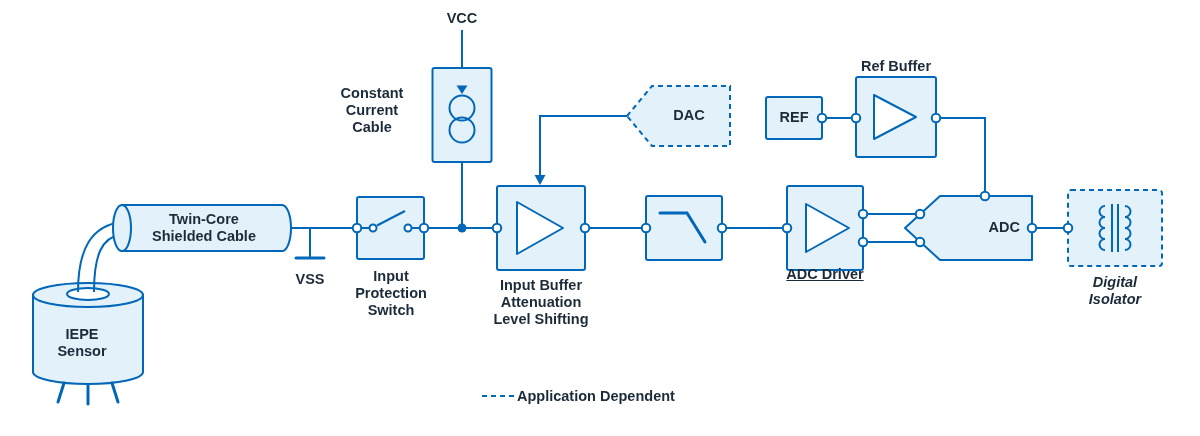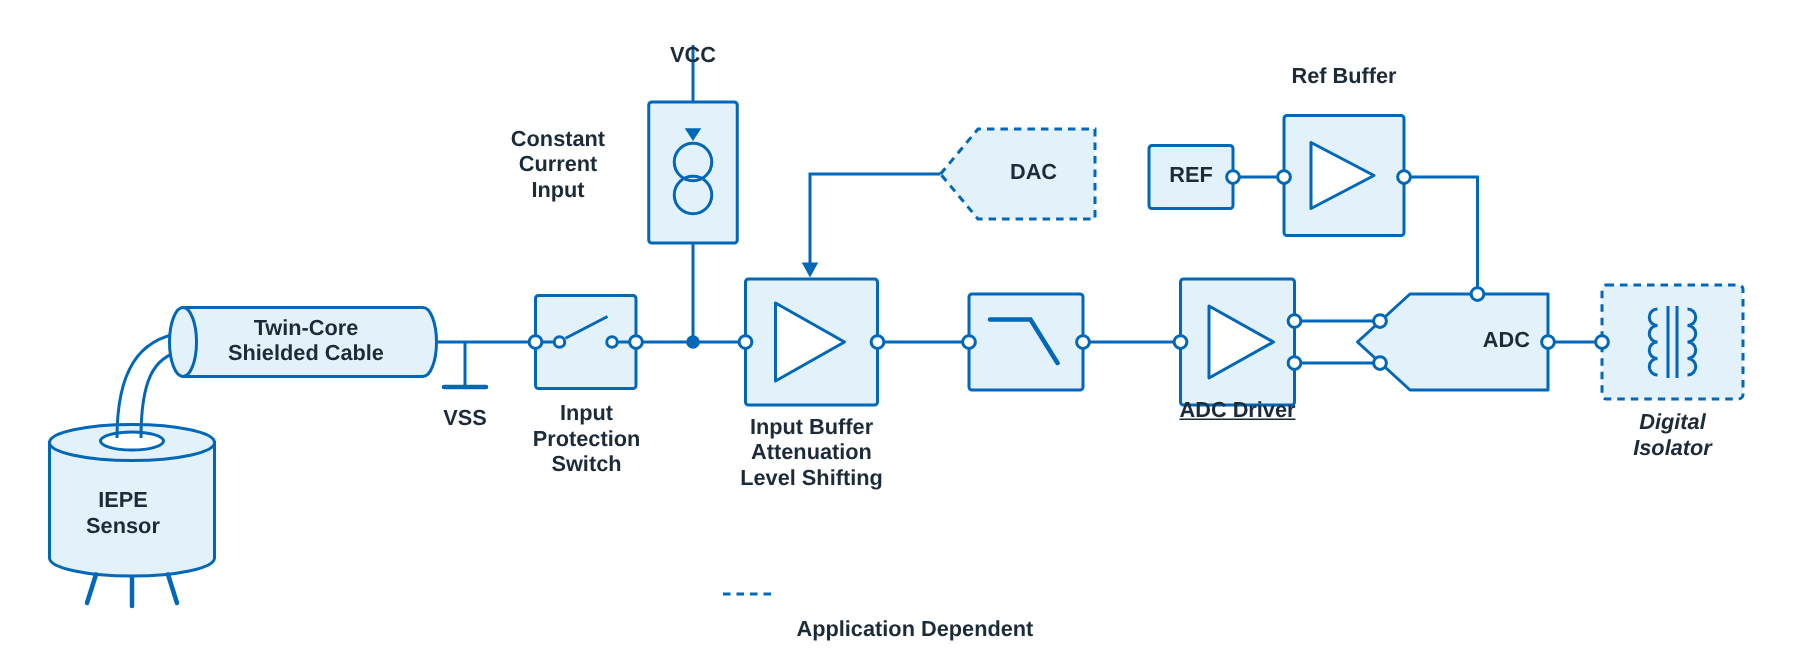--- a/index.html
+++ b/index.html
@@ -146,37 +146,37 @@
       <circle class="dot" cx="1032" cy="228" r="4.25"></circle>
       <circle class="dot" cx="1068" cy="228" r="4.25"></circle>
       <circle class="dot" cx="822" cy="118" r="4.25"></circle>
       <circle class="dot" cx="856" cy="118" r="4.25"></circle>
       <circle class="dot" cx="936" cy="118" r="4.25"></circle>
     </g>
 
     <path class="st dash" d="M482,396 H517"></path>
   </svg>
 
-  <div class="lbl" style="left:427px;top:10px;width:70px;margin-top:19px;">VCC</div>
+  <div class="lbl" style="left:427px;top:10px;width:70px;">VCC</div>
   <div class="lbl" style="left:318px;top:85px;width:108px;">Constant
 Current
-Input</div>
+Cable</div>
   <div class="lbl" style="left:130px;top:211px;width:148px;">Twin-Core
 Shielded Cable</div>
   <div class="lbl" style="left:283px;top:271px;width:54px;">VSS</div>
   <div class="lbl" style="left:32px;top:326px;width:100px;">IEPE
 Sensor</div>
   <div class="lbl" style="left:344px;top:268px;width:94px;">Input
 Protection
 Switch</div>
   <div class="lbl" style="left:479px;top:277px;width:124px;">Input Buffer
 Attenuation
 Level Shifting</div>
   <div class="lbl" style="left:648px;top:107px;width:82px;">DAC</div>
   <div class="lbl" style="left:763px;top:266px;width:124px;text-decoration:underline;">ADC Driver</div>
   <div class="lbl" style="left:766px;top:109px;width:56px;">REF</div>
-  <div class="lbl" style="left:846px;top:43px;width:100px;">Ref Buffer</div>
+  <div class="lbl" style="left:846px;top:58px;width:100px;">Ref Buffer</div>
   <div class="lbl" style="left:934px;top:219px;width:86px;text-align:right;">ADC</div>
   <div class="lbl" style="left:1063px;top:274px;width:104px;font-style:italic;">Digital
 Isolator</div>
-  <div class="lbl left" style="left:531px;top:388px;width:220px;margin-top:24px;">Application Dependent</div>
+  <div class="lbl left" style="left:517px;top:388px;width:220px;">Application Dependent</div>
 
 </div>
 
 </body></html>

